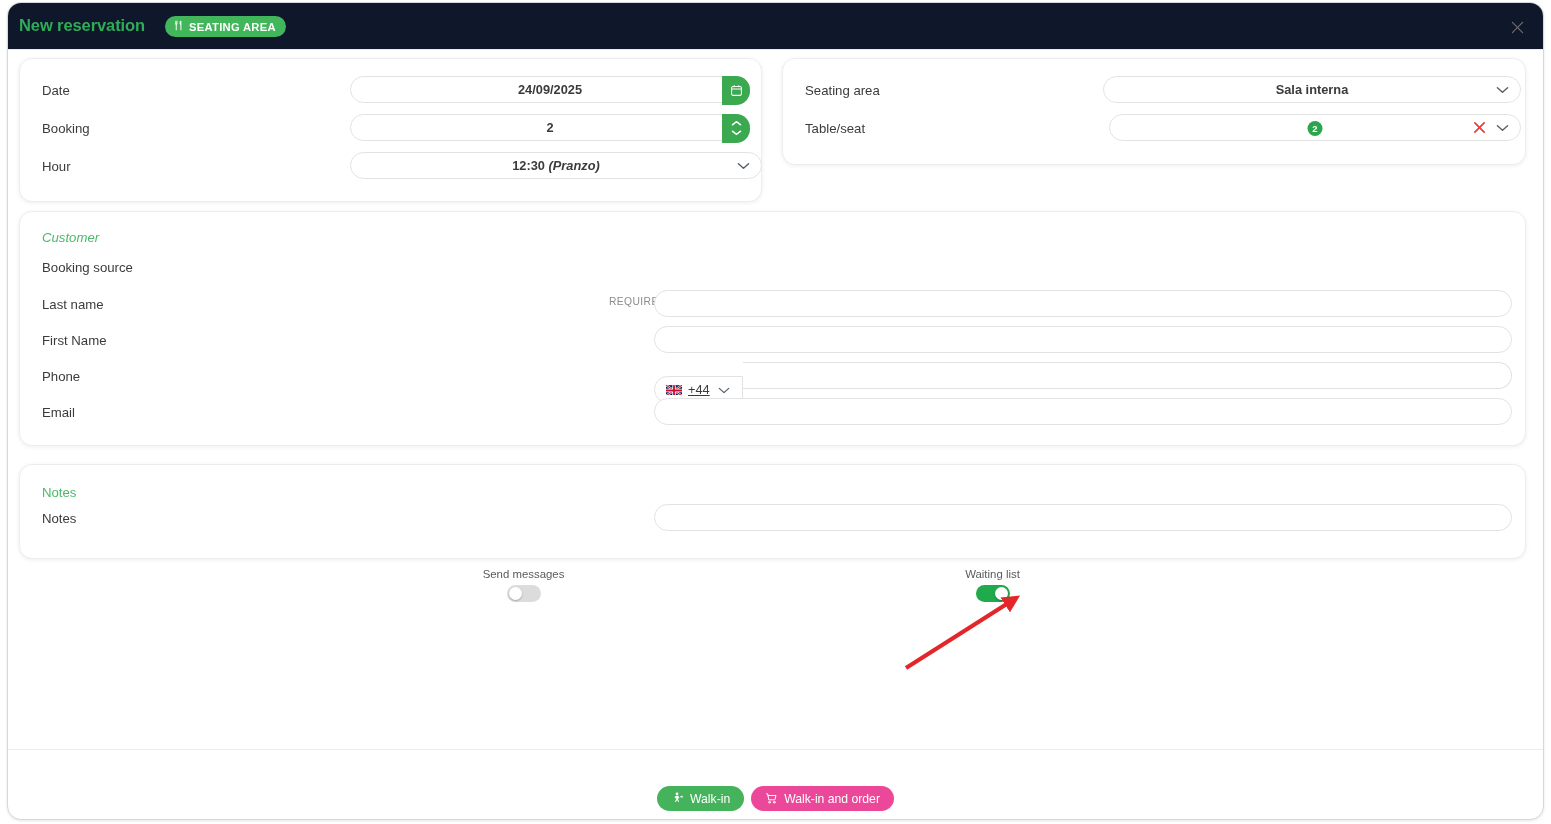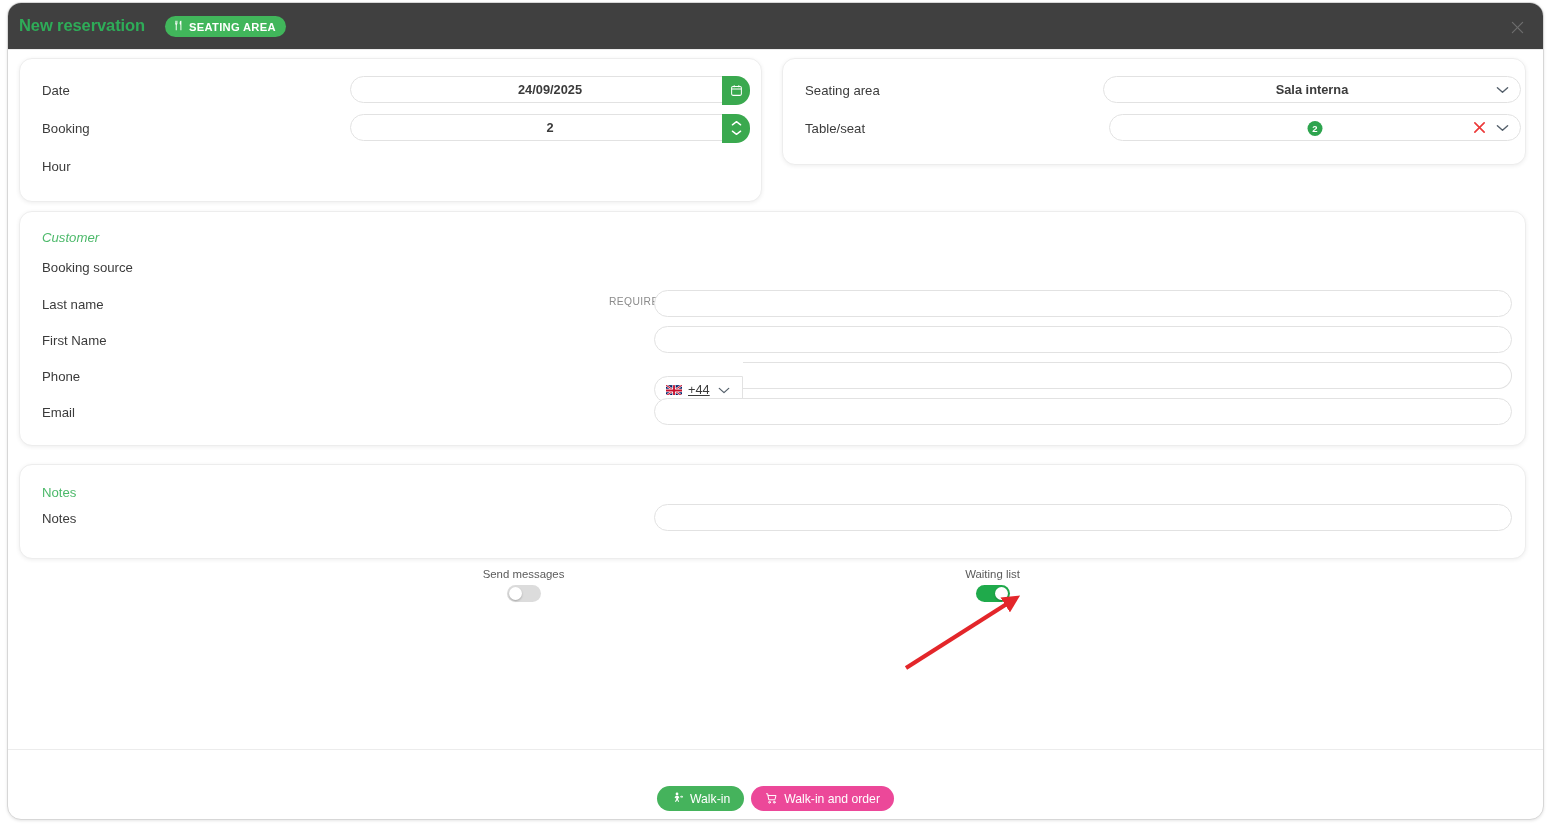--- a/index.html
+++ b/index.html
@@ -26,21 +26,21 @@
     border-radius: 14px;
     box-shadow: 0 1px 3px rgba(0,0,0,.10);
     overflow: hidden;
   }
 
   
   .header {
     position: absolute; left: 0; top: 0;
     width: 100%; height: 47px;
     border-bottom: 1px solid #ececec;
-    background: #404040;
+    background: #0f172a;
   }
   .title {
     position: absolute; left: 11px; top: 13px;
     font-size: 16.5px; font-weight: bold; color: #2eac58;
     letter-spacing: -.1px;
   }
   .badge-seating {
     position: absolute; left: 157px; top: 13px;
     height: 21px; padding: 0 10px 0 8px;
     background: #41b65b; color: #fff;
@@ -267,20 +267,30 @@
           </span>
           <span>
             <svg width="11" height="7" viewBox="0 0 12 7" fill="none" stroke="#ffffff" stroke-width="1.5" stroke-linecap="round" stroke-linejoin="round">
                 <polyline points="1.5,2 6,5.5 10.5,2"></polyline>
               </svg>
           </span>
         </span>
       </div>
 
       <div class="lbl" style="position:absolute;left:22px;top:100px;">Hour</div>
+      <div class="pill" style="left:330px;top:93px;width:412px;">
+        <span class="pill-val">
+          <span>12:30 <i>(Pranzo)</i></span>
+        </span>
+        <span class="chev">
+          <svg width="13" height="8" viewBox="0 0 14 8" fill="none" stroke="#55606b" stroke-width="1.5" stroke-linecap="round" stroke-linejoin="round">
+              <polyline points="1.5,1.5 7,6.5 12.5,1.5"></polyline>
+            </svg>
+        </span>
+      </div>
     </div>
 
     <div class="card" id="card-seating">
       <div class="lbl" style="position:absolute;left:22px;top:24px;">Seating area</div>
       <div class="pill" style="left:320px;top:17px;width:418px;">
         <span class="pill-val">Sala interna</span>
         <span class="chev">
           <svg width="13" height="8" viewBox="0 0 14 8" fill="none" stroke="#55606b" stroke-width="1.5" stroke-linecap="round" stroke-linejoin="round">
               <polyline points="1.5,1.5 7,6.5 12.5,1.5"></polyline>
             </svg>

